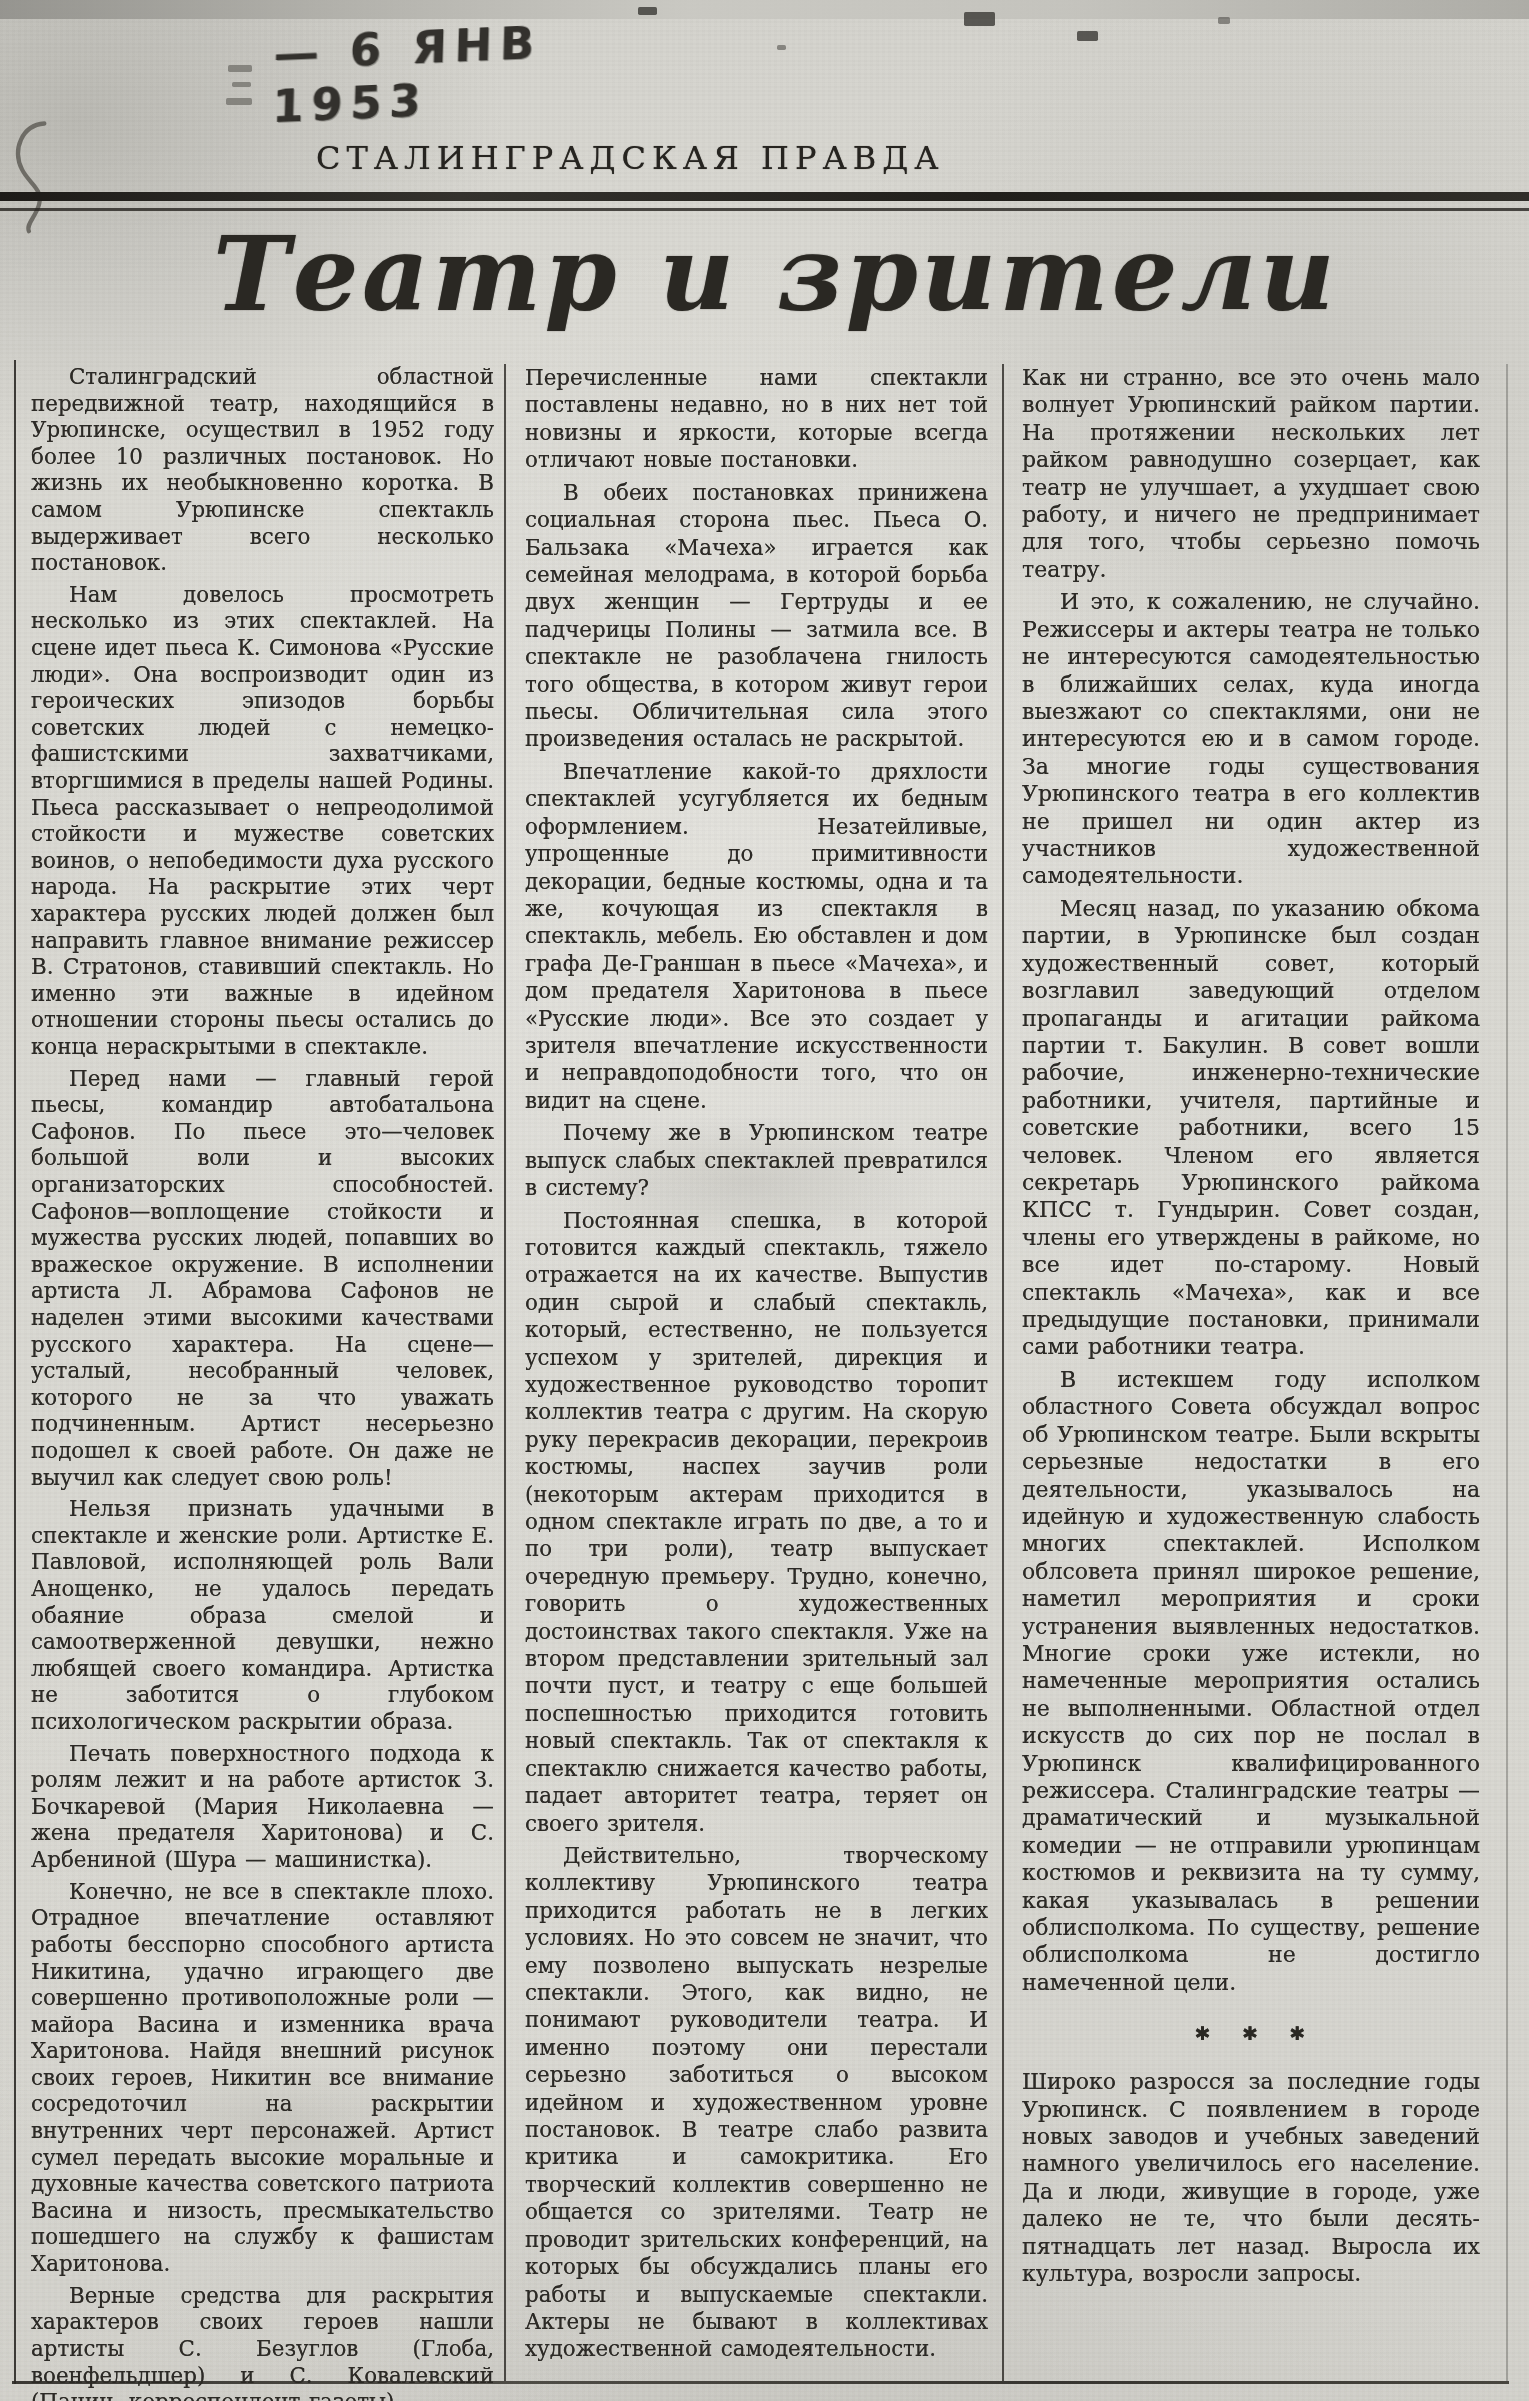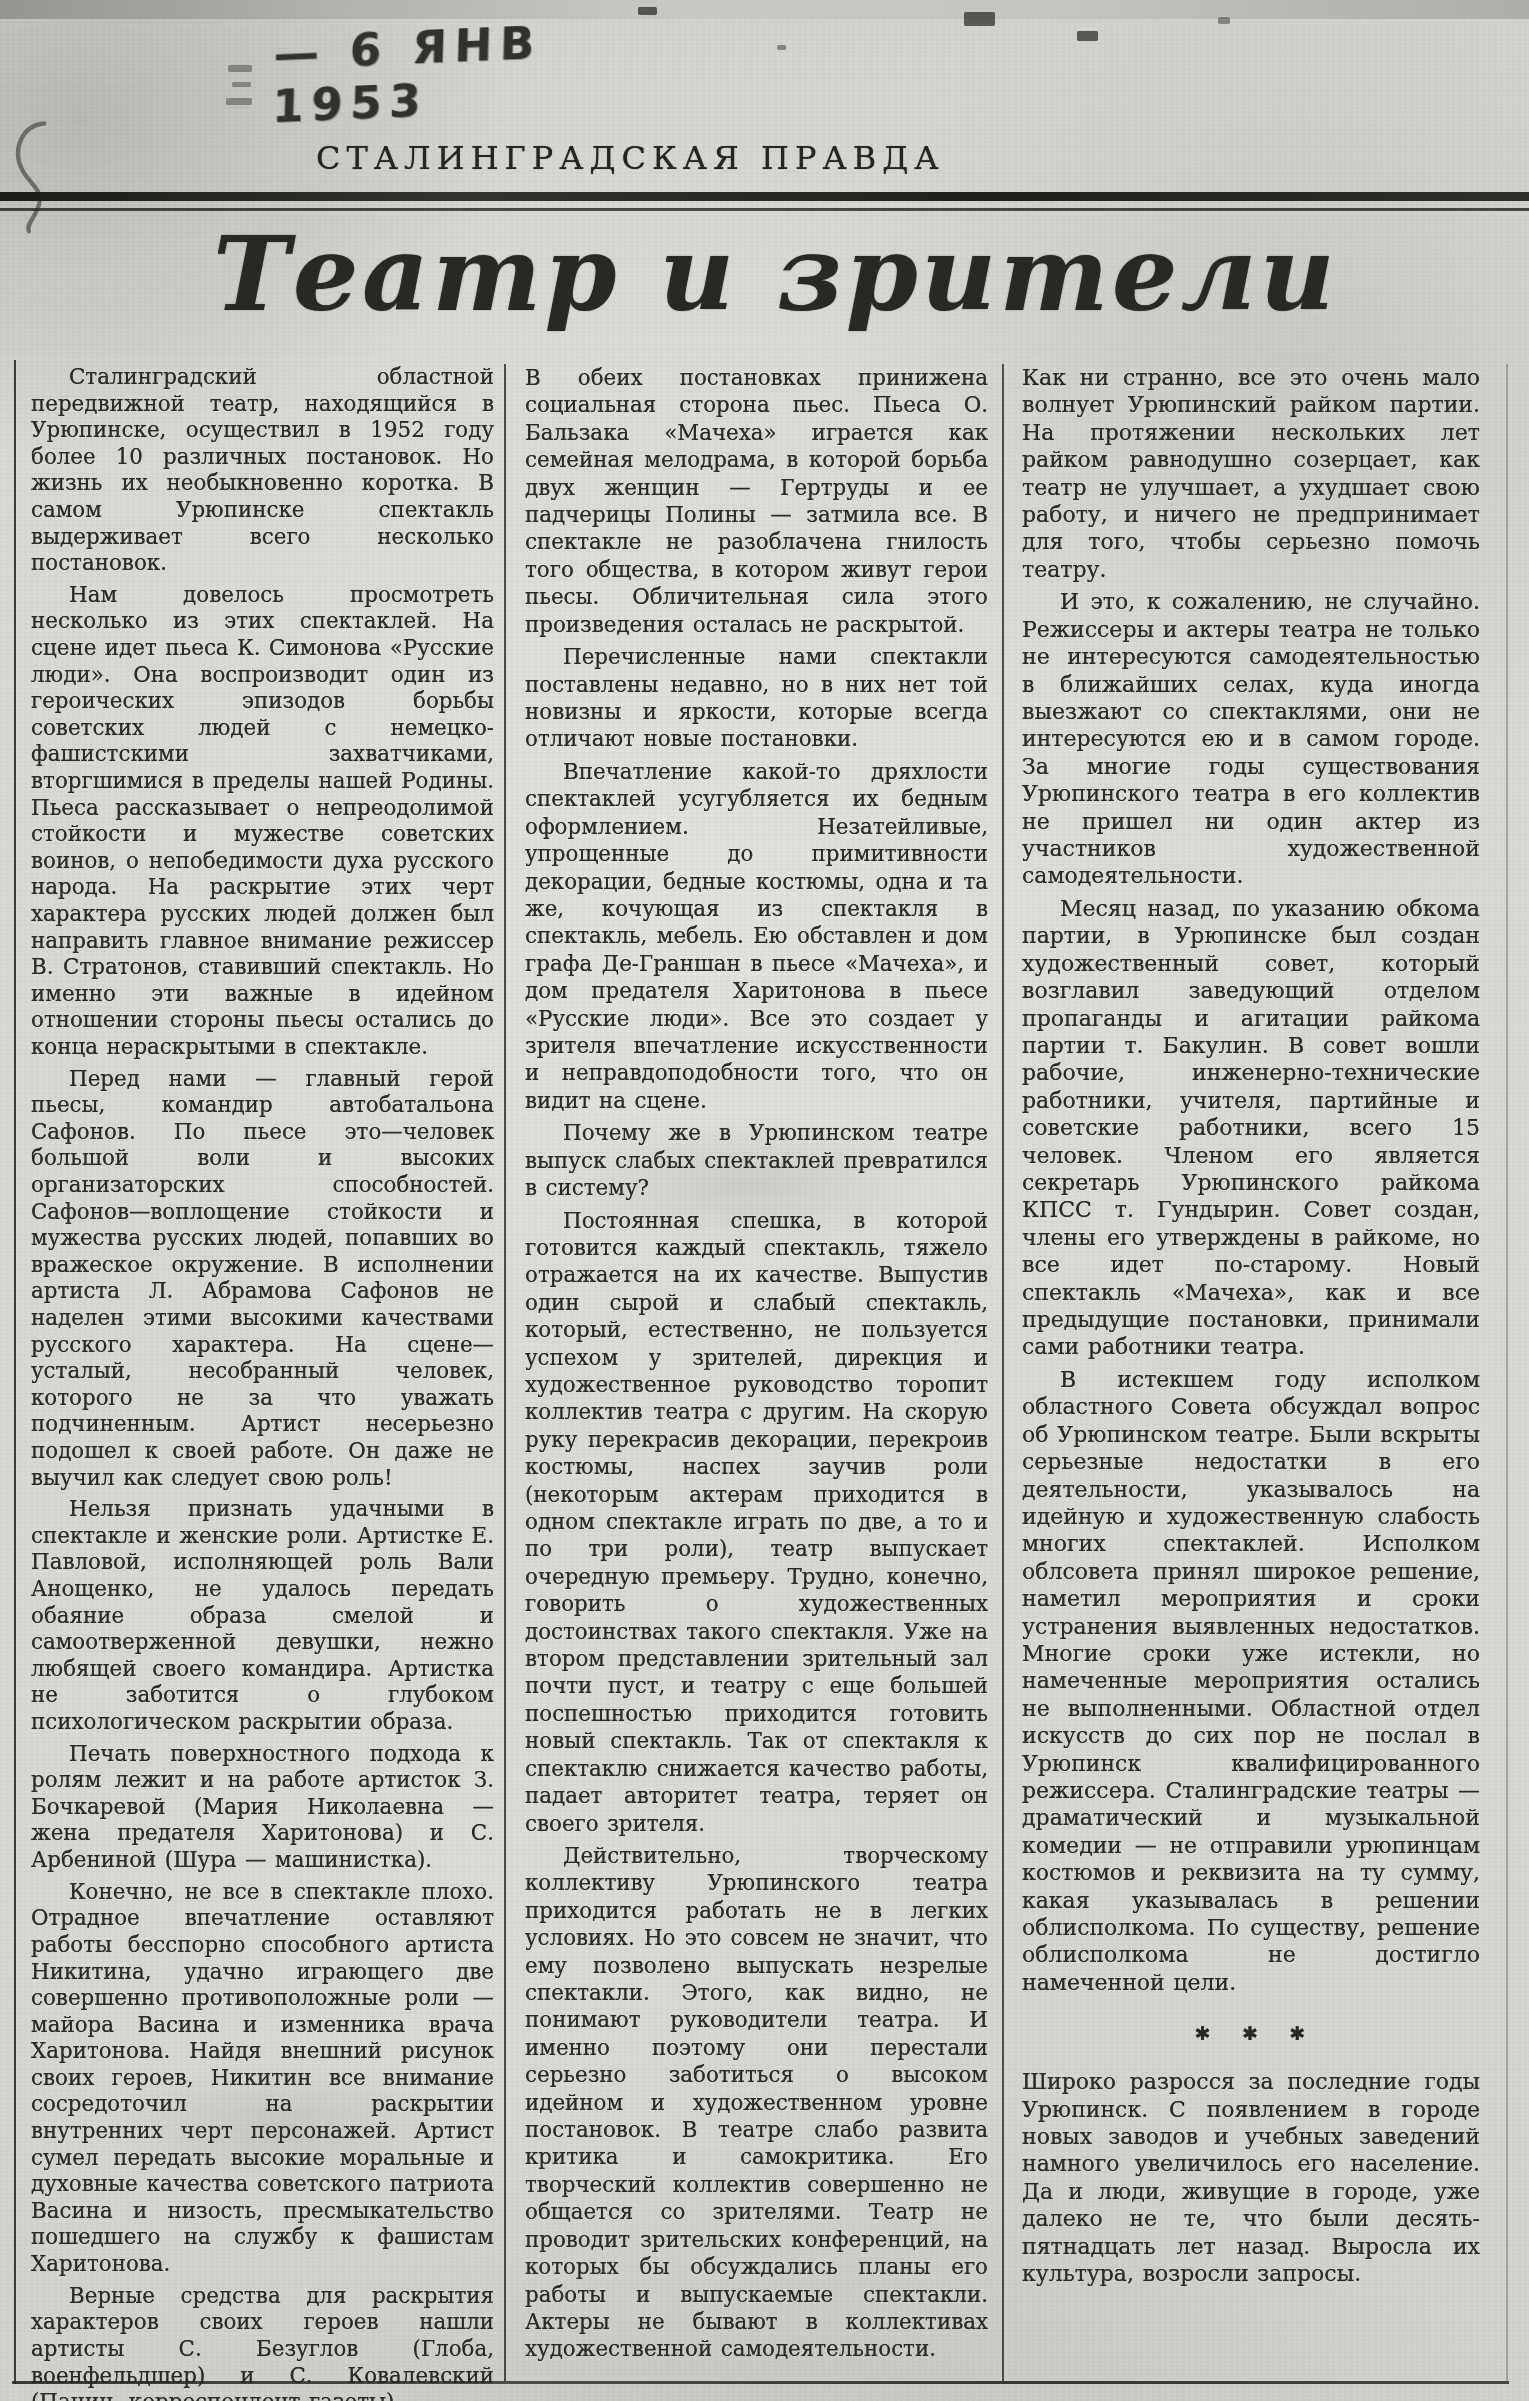--- a/index.html
+++ b/index.html
@@ -105,22 +105,22 @@
       <p class="para">Сталинградский областной передвижной театр, находящийся в Урюпинске, осуществил в 1952 году более 10 различных постановок. Но жизнь их необыкновенно коротка. В самом Урюпинске спектакль выдерживает всего несколько постановок.</p>
       <p class="para">Нам довелось просмотреть несколько из этих спектаклей. На сцене идет пьеса К. Симонова «Русские люди». Она воспроизводит один из героических эпизодов борьбы советских людей с немецко-фашистскими захватчиками, вторгшимися в пределы нашей Родины. Пьеса рассказывает о непреодолимой стойкости и мужестве советских воинов, о непобедимости духа русского народа. На раскрытие этих черт характера русских людей должен был направить главное внимание режиссер В. Стратонов, ставивший спектакль. Но именно эти важные в идейном отношении стороны пьесы остались до конца нераскрытыми в спектакле.</p>
       <p class="para">Перед нами — главный герой пьесы, командир автобатальона Сафонов. По пьесе это—человек большой воли и высоких организаторских способностей. Сафонов—воплощение стойкости и мужества русских людей, попавших во вражеское окружение. В исполнении артиста Л. Абрамова Сафонов не наделен этими высокими качествами русского характера. На сцене—усталый, несобранный человек, которого не за что уважать подчиненным. Артист несерьезно подошел к своей работе. Он даже не выучил как следует свою роль!</p>
       <p class="para">Нельзя признать удачными в спектакле и женские роли. Артистке Е. Павловой, исполняющей роль Вали Анощенко, не удалось передать обаяние образа смелой и самоотверженной девушки, нежно любящей своего командира. Артистка не заботится о глубоком психологическом раскрытии образа.</p>
       <p class="para">Печать поверхностного подхода к ролям лежит и на работе артисток З. Бочкаревой (Мария Николаевна — жена предателя Харитонова) и С. Арбениной (Шура — машинистка).</p>
       <p class="para">Конечно, не все в спектакле плохо. Отрадное впечатление оставляют работы бесспорно способного артиста Никитина, удачно играющего две совершенно противоположные роли — майора Васина и изменника врача Харитонова. Найдя внешний рисунок своих героев, Никитин все внимание сосредоточил на раскрытии внутренних черт персонажей. Артист сумел передать высокие моральные и духовные качества советского патриота Васина и низость, пресмыкательство пошедшего на службу к фашистам Харитонова.</p>
       <p class="para">Верные средства для раскрытия характеров своих героев нашли артисты С. Безуглов (Глоба, военфельдшер) и С. Ковалевский (Панин, корреспондент газеты).</p>
     </div>
 
   <div class="col col2 no-first-indent">
+      <p class="para">Перечисленные нами спектакли поставлены недавно, но в них нет той новизны и яркости, которые всегда отличают новые постановки.</p>
       <p class="para">В обеих постановках принижена социальная сторона пьес. Пьеса О. Бальзака «Мачеха» играется как семейная мелодрама, в которой борьба двух женщин — Гертруды и ее падчерицы Полины — затмила все. В спектакле не разоблачена гнилость того общества, в котором живут герои пьесы. Обличительная сила этого произведения осталась не раскрытой.</p>
-      <p class="para">Перечисленные нами спектакли поставлены недавно, но в них нет той новизны и яркости, которые всегда отличают новые постановки.</p>
       <p class="para">Впечатление какой-то дряхлости спектаклей усугубляется их бедным оформлением. Незатейливые, упрощенные до примитивности декорации, бедные костюмы, одна и та же, кочующая из спектакля в спектакль, мебель. Ею обставлен и дом графа Де-Граншан в пьесе «Мачеха», и дом предателя Харитонова в пьесе «Русские люди». Все это создает у зрителя впечатление искусственности и неправдоподобности того, что он видит на сцене.</p>
       <p class="para">Почему же в Урюпинском театре выпуск слабых спектаклей превратился в систему?</p>
       <p class="para">Постоянная спешка, в которой готовится каждый спектакль, тяжело отражается на их качестве. Выпустив один сырой и слабый спектакль, который, естественно, не пользуется успехом у зрителей, дирекция и художественное руководство торопит коллектив театра с другим. На скорую руку перекрасив декорации, перекроив костюмы, наспех заучив роли (некоторым актерам приходится в одном спектакле играть по две, а то и по три роли), театр выпускает очередную премьеру. Трудно, конечно, говорить о художественных достоинствах такого спектакля. Уже на втором представлении зрительный зал почти пуст, и театру с еще большей поспешностью приходится готовить новый спектакль. Так от спектакля к спектаклю снижается качество работы, падает авторитет театра, теряет он своего зрителя.</p>
       <p class="para">Действительно, творческому коллективу Урюпинского театра приходится работать не в легких условиях. Но это совсем не значит, что ему позволено выпускать незрелые спектакли. Этого, как видно, не понимают руководители театра. И именно поэтому они перестали серьезно заботиться о высоком идейном и художественном уровне постановок. В театре слабо развита критика и самокритика. Его творческий коллектив совершенно не общается со зрителями. Театр не проводит зрительских конференций, на которых бы обсуждались планы его работы и выпускаемые спектакли. Актеры не бывают в коллективах художественной самодеятельности.</p>
     </div>
 
   <div class="col col3 no-first-indent">
     <div class="no-first-indent">
         <p class="para">Как ни странно, все это очень мало волнует Урюпинский райком партии. На протяжении нескольких лет райком равнодушно созерцает, как театр не улучшает, а ухудшает свою работу, и ничего не предпринимает для того, чтобы серьезно помочь театру.</p>
         <p class="para">И это, к сожалению, не случайно. Режиссеры и актеры театра не только не интересуются самодеятельностью в ближайших селах, куда иногда выезжают со спектаклями, они не интересуются ею и в самом городе. За многие годы существования Урюпинского театра в его коллектив не пришел ни один актер из участников художественной самодеятельности.</p>

